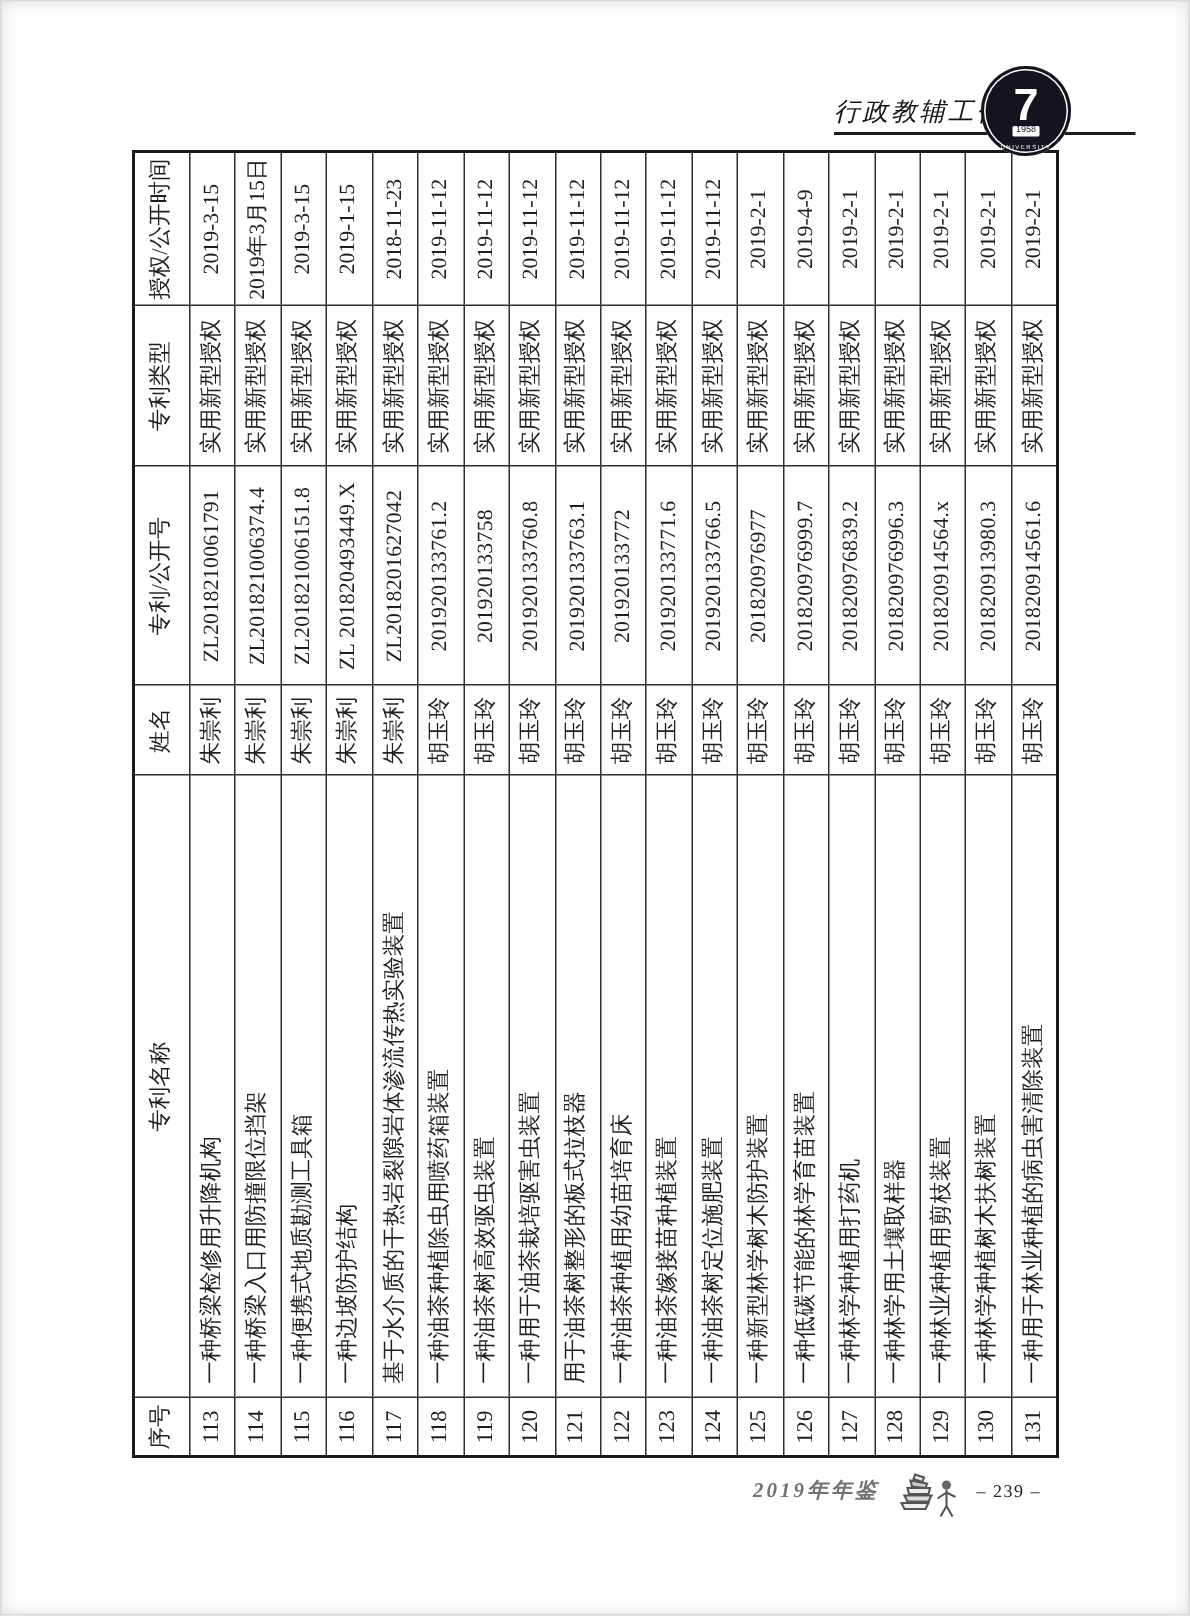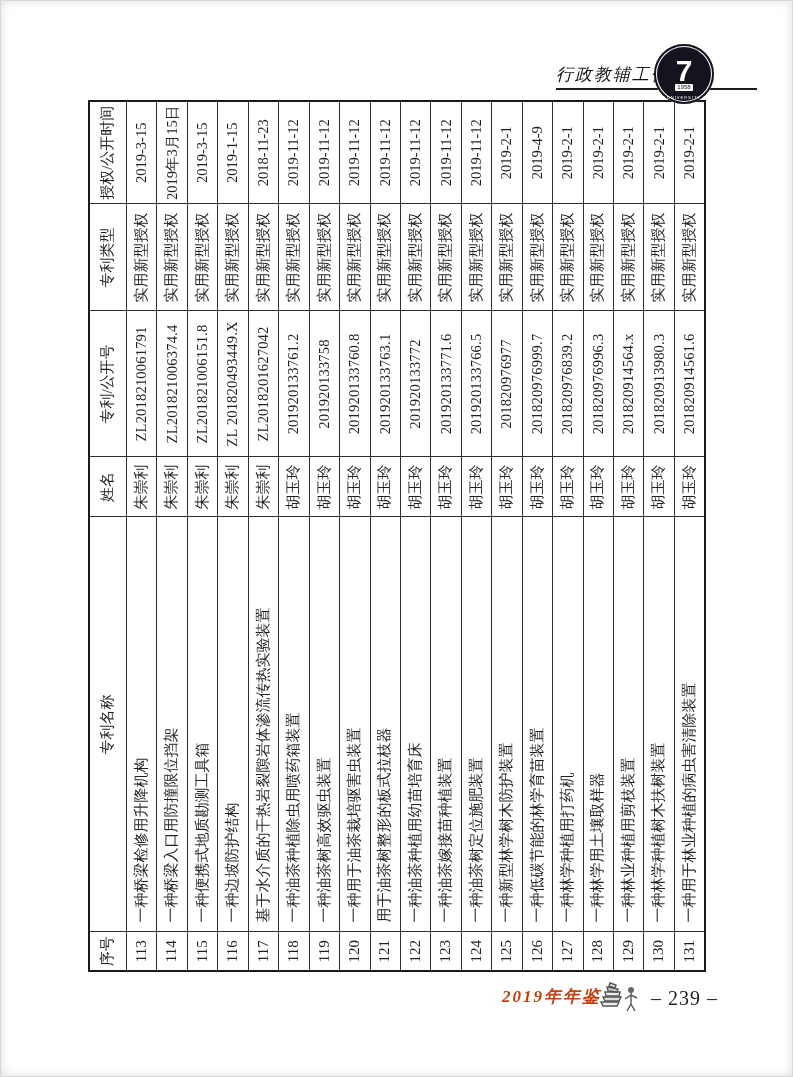--- a/index.html
+++ b/index.html
@@ -69,27 +69,27 @@
   }
   table.patent-table tr { height:30px; }
   table.patent-table tr.head-row { height:37px; }
   table.patent-table td.col-name { text-align:left; padding-left:9px; }
   table.patent-table td.col-num  { font-size:14.5px; letter-spacing:0.2px; }
   table.patent-table td.col-date { font-size:14.5px; }
 
   
   .footer-year {
     position:absolute; left:502px; top:985px;
-    font-size:17px; font-weight:bold; font-style:italic; letter-spacing:2px;
-    color:#c2410c;
+    font-size:14px; font-weight:bold; font-style:italic; letter-spacing:2px;
+    color:#737373;
   }
   .footer-stamp { position:absolute; left:597px; top:980px; }
   .footer-page {
     position:absolute; left:651px; top:987px;
-    font-size:20px; letter-spacing:1px; color:#222; white-space:nowrap;
+    font-size:12px; letter-spacing:1px; color:#222; white-space:nowrap;
   }
 </style>
 </head>
 <body>
 
 <div class="page">
 
   <span class="header-title">行政教辅工作</span>
   <div class="header-rule"></div>
   <div class="logo">

